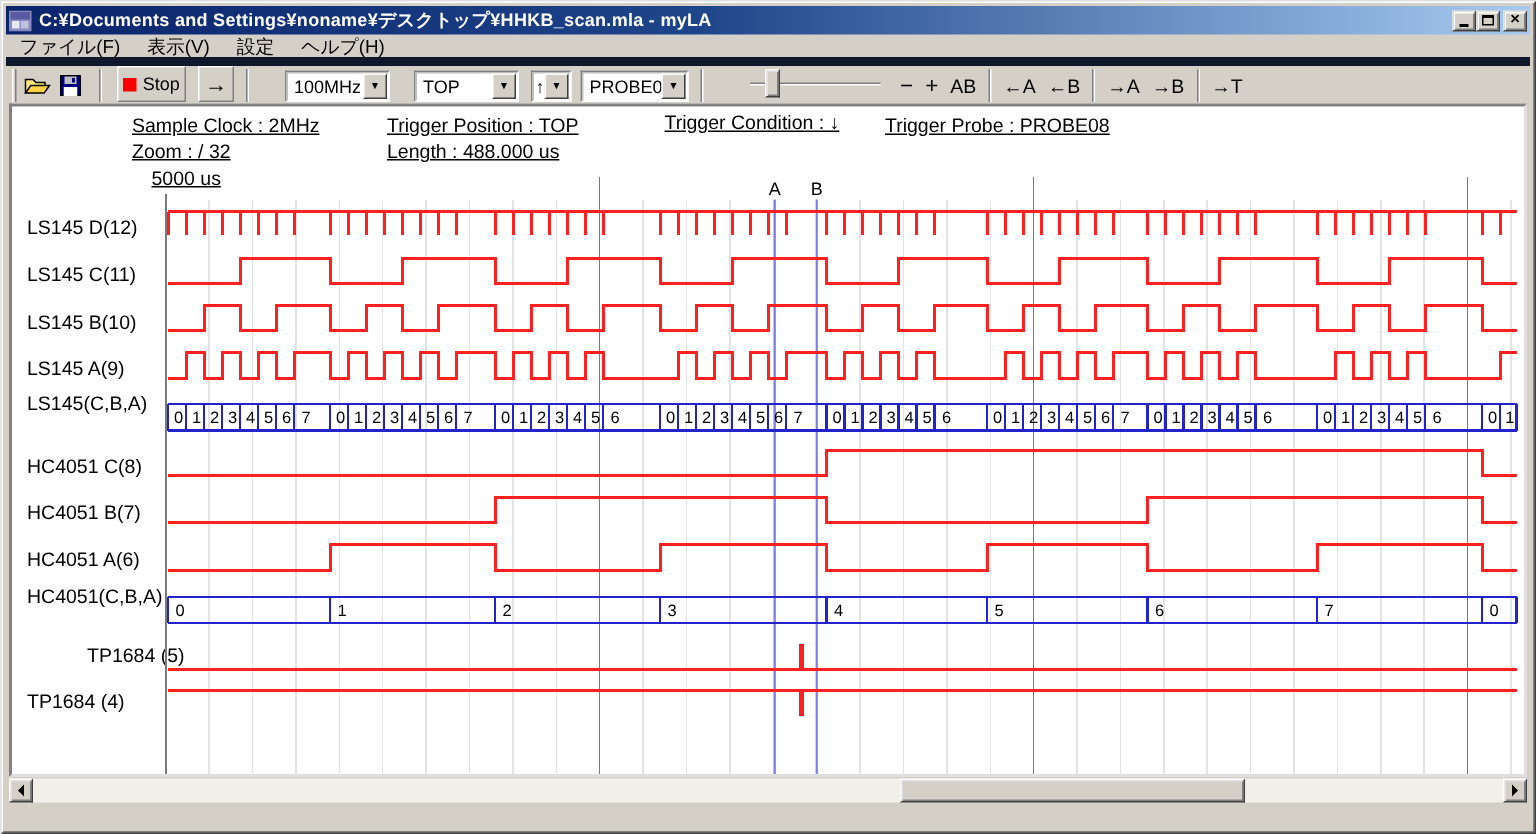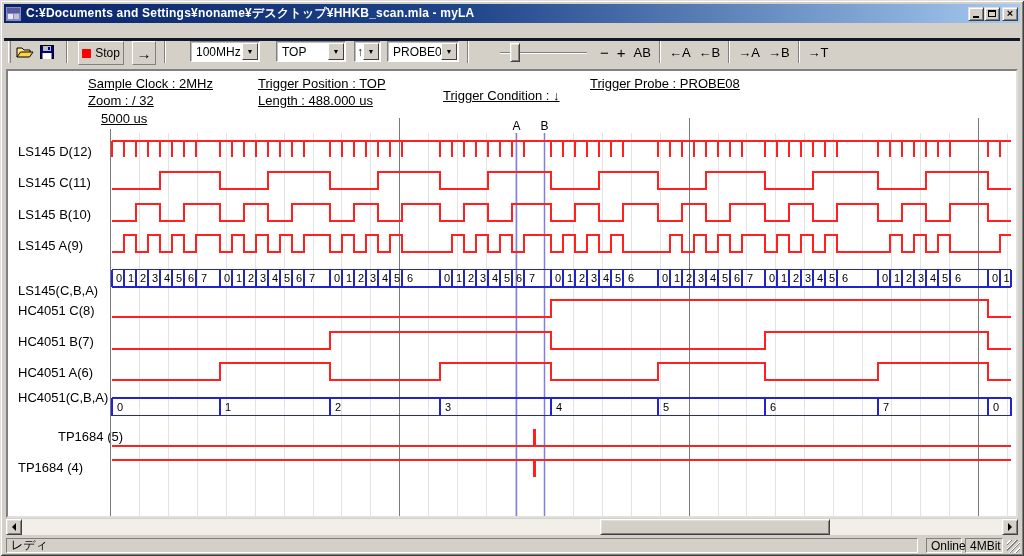--- a/index.html
+++ b/index.html
@@ -30,21 +30,21 @@
   .g-min{display:block;width:6px;height:2px;background:#000;margin-top:7px;}
   .g-max{display:block;width:8px;height:7px;border:1px solid #000;border-top:2px solid #000;}
   .g-x{font-size:11px;line-height:11px;}
   .menubar{
     position:absolute;left:4px;top:24px;right:4px;height:15px;
     display:flex;align-items:center;font-size:12.5px;
   }
   .menu-item{padding:0 9px 1px 9px;white-space:nowrap;}
   .toolbar{
     position:absolute;left:4px;top:38px;right:4px;height:30px;
-    display:flex;align-items:flex-start;border-top:3px solid #0f172a;font-size:12px;
+    display:flex;align-items:flex-end;border-top:6px solid #0f172a;font-size:12px;
   }
   .grip{width:3px;height:22px;margin-left:4px;border-left:1px solid #fff;border-right:1px solid #808080;}
   .sep{width:2px;height:22px;border-left:1px solid #808080;border-right:1px solid #fff;margin:0 4px;}
   .tbtn{width:22px;height:22px;display:flex;align-items:center;justify-content:center;background:none;border:1px solid transparent;padding:0;}
   .stop-btn{
     height:24px;width:46px;margin-left:6px;display:flex;align-items:center;justify-content:center;gap:4px;
     background:#d4d0c8;border:1px solid;border-color:#fff #808080 #808080 #fff;
     font-size:12px;font-family:inherit;padding:0;
   }
   .stop-sq{width:9px;height:9px;background:#ff0000;display:inline-block;}
@@ -116,20 +116,26 @@
         </span>
       <span class="wbtn">
           <i class="g-max"></i>
         </span>
       <span class="wbtn close">
           <span class="g-x">×</span>
         </span>
     </span>
   </div>
 
+  <div class="menubar" id="menubar">
+      <div class="menu-item">ファイル(F)</div>
+      <div class="menu-item">表示(V)</div>
+      <div class="menu-item">設定</div>
+      <div class="menu-item">ヘルプ(H)</div>
+    </div>
 
   <div class="toolbar">
     <div class="grip"></div>
     <button class="tbtn" style="margin-left:3px">
       <svg width="18" height="14" viewBox="0 0 18 14">
         <path d="M1 12 L1 3 L6 3 L8 5 L14 5 L14 7" fill="#ffe97f" stroke="#000" stroke-width="1"></path>
         <path d="M1 12 L4.5 7 L17 7 L13.5 12 Z" fill="#ffd24a" stroke="#000" stroke-width="1"></path>
       </svg>
     </button>
     <button class="tbtn">
@@ -177,31 +183,31 @@
     <div class="sep"></div>
     <button class="flat">→A</button>
     <button class="flat">→B</button>
     <div class="sep"></div>
     <button class="flat">→T</button>
   </div>
 
   <div class="client">
     <span class="txt" style="left:80px;top:6px">Sample Clock : 2MHz</span>
     <span class="txt" style="left:250px;top:6px">Trigger Position : TOP</span>
-    <span class="txt" style="left:435px;top:18px">Trigger Condition : ↓</span>
+    <span class="txt" style="left:435px;top:4px">Trigger Condition : ↓</span>
     <span class="txt" style="left:582px;top:6px">Trigger Probe : PROBE08</span>
     <span class="txt" style="left:80px;top:23px">Zoom : /  32</span>
     <span class="txt" style="left:250px;top:23px">Length : 488.000 us</span>
     <span class="txt" style="left:93px;top:41px">5000 us</span>
     <div id="channel-labels">
         <div style="left: 10px; top: 74px;">LS145 D(12)</div>
         <div style="left: 10px; top: 105px;">LS145 C(11)</div>
         <div style="left: 10px; top: 137px;">LS145 B(10)</div>
         <div style="left: 10px; top: 168px;">LS145 A(9)</div>
-        <div style="left: 10px; top: 213px;">LS145(C,B,A)</div>
+        <div style="left: 10px; top: 191px;">LS145(C,B,A)</div>
         <div style="left: 10px; top: 233px;">HC4051 C(8)</div>
         <div style="left: 10px; top: 264px;">HC4051 B(7)</div>
         <div style="left: 10px; top: 295px;">HC4051 A(6)</div>
         <div style="left: 10px; top: 320px; text-align: center;">HC4051(C,B,A)</div>
         <div style="left: 10px; top: 359px; margin-left: 40px;">TP1684 (5)</div>
         <div style="left: 10px; top: 390px;">TP1684 (4)</div>
       </div>
     <svg id="wave-svg" width="1008" height="445" viewBox="8 71 1008 445">
         <g shape-rendering="crispEdges">
           <line x1="110.5" x2="110.5" y1="129" y2="516" stroke="#7a7a7a" stroke-width="1"></line>
@@ -418,26 +424,14 @@
   <div class="hscroll">
     <button class="sbtn" style="left:0">
         <span class="tri-l"></span>
       </button>
     <div class="hthumb" style="left:594px;width:230px"></div>
     <button class="sbtn" style="left:996px">
         <span class="tri-r"></span>
       </button>
   </div>
 
-  <div class="statusbar">
-    <div class="pane pane-msg">
-        <span>レディ</span>
-      </div>
-    <div class="pane pane-online">
-        <span>Online</span>
-      </div>
-    <div class="pane pane-mem">
-        <span>4MBit</span>
-      </div>
-    <div class="grip-corner"></div>
-  </div>
 
 </div>
 
 </body></html>

